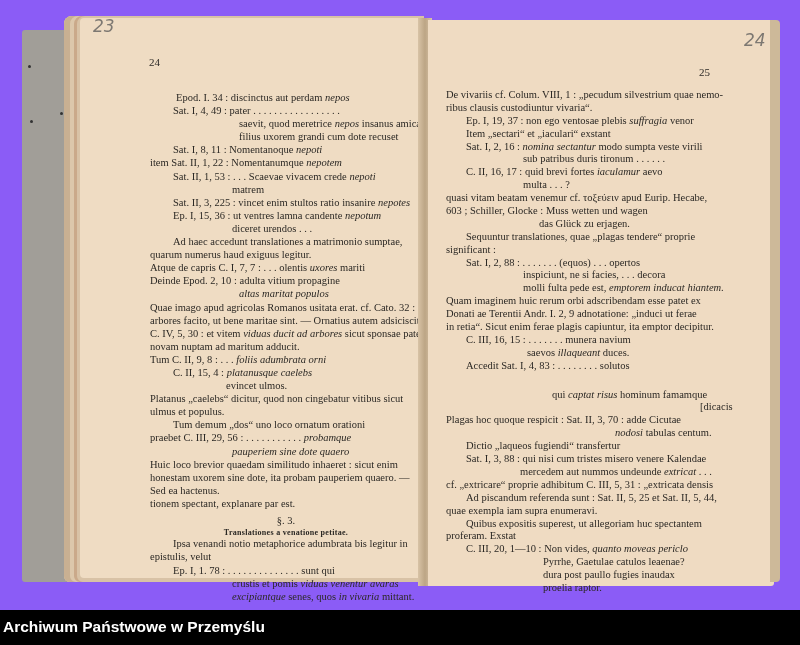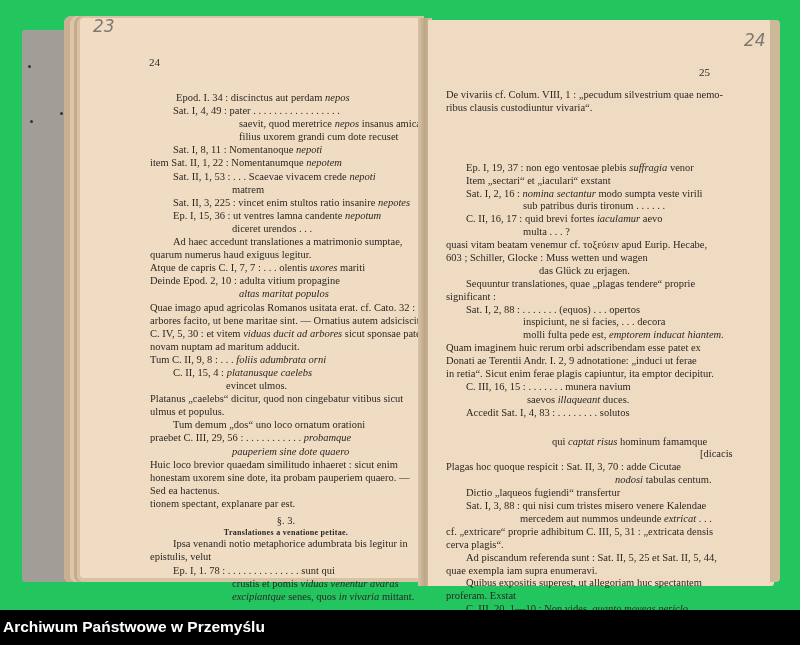--- a/index.html
+++ b/index.html
@@ -1,17 +1,17 @@
 <!DOCTYPE html>
 <html><head>
 <meta charset="utf-8">
 <style>
   html,body{margin:0;padding:0;}
   body{width:800px;height:645px;background:#0b0b0b;position:relative;overflow:hidden;font-family:"Liberation Serif","DejaVu Serif",serif;}
-  .scan{position:absolute;left:0;top:0;width:800px;height:610px;background:#22c55e;}
+  .scan{position:absolute;left:0;top:0;width:800px;height:610px;background:#8b5cf6;}
   .cover{position:absolute;left:22px;top:30px;width:60px;height:552px;background:#a19e98;border-radius:3px 0 0 3px;}
   .cover .dot{position:absolute;width:3px;height:3px;background:#333;border-radius:50%;}
   .stackL{position:absolute;left:64px;top:16px;width:360px;height:566px;background:#d8c2a6;border-radius:8px 0 0 6px;box-shadow:inset 6px 0 0 #c9b092, inset 10px 0 0 #dcc7ab, inset 13px 0 0 #caa98a;}
   .pageL{position:absolute;left:80px;top:18px;width:343px;height:560px;background:#efdcc3;border-radius:4px 0 0 4px;}
   .gutter{position:absolute;left:418px;top:18px;width:14px;height:568px;background:linear-gradient(90deg,#d8c3a6,#bca585 50%,#d9c4a8);}
   .pageR{position:absolute;left:428px;top:20px;width:346px;height:566px;background:#efdbc2;border-radius:0 3px 3px 0;}
   .edgeR{position:absolute;left:770px;top:20px;width:10px;height:562px;background:#cdb999;border-radius:0 4px 4px 0;}
   .pencil{position:absolute;font-family:"DejaVu Sans",sans-serif;font-style:italic;color:#7d7872;font-size:17px;}
   .pgnum{position:absolute;font-size:11px;color:#2d2a26;}
   .text{position:absolute;font-size:10.5px;line-height:13.2px;color:#2b2824;}
@@ -79,21 +79,21 @@
         <div class="ln" style="padding-left: 96px;"><span class="i">excipiantque</span><span> senes, quos </span><span class="i">in vivaria</span><span> mittant.</span></div>
       </div>
   </div>
   <div class="gutter"></div>
   <div class="pageR">
     <div class="pencil" style="left:316px;top:10px">24</div>
     <div class="pgnum" style="left:271px;top:46px">25</div>
     <div class="text" id="rightText" style="left:8px;top:68px;width:290px">
         <div class="ln" style="padding-left: 10px; height: 12.9px;"><span>De vivariis cf. Colum. VIII, 1 : „pecudum silvestrium quae nemo-</span></div>
         <div class="ln" style="padding-left: 10px; height: 12.9px;"><span>ribus clausis custodiuntur vivaria“.</span></div>
-        <div class="ln" style="padding-left: 30px; height: 12.9px; margin-top: 47px;"><span>Ep. I, 19, 37 : non ego ventosae plebis </span><span class="i">suffragia</span><span> venor</span></div>
+        <div class="ln" style="padding-left: 30px; height: 12.9px;"><span>Ep. I, 19, 37 : non ego ventosae plebis </span><span class="i">suffragia</span><span> venor</span></div>
         <div class="ln" style="padding-left: 30px; height: 12.9px;"><span>Item „sectari“ et „iaculari“ exstant</span></div>
         <div class="ln" style="padding-left: 30px; height: 12.9px;"><span>Sat. I, 2, 16 : </span><span class="i">nomina sectantur</span><span> modo sumpta veste virili</span></div>
         <div class="ln" style="padding-left: 87px; height: 12.9px;"><span>sub patribus duris tironum . . . . . .</span></div>
         <div class="ln" style="padding-left: 30px; height: 12.9px;"><span>C. II, 16, 17 : quid brevi fortes </span><span class="i">iaculamur</span><span> aevo</span></div>
         <div class="ln" style="padding-left: 87px; height: 12.9px;"><span>multa . . . ?</span></div>
         <div class="ln" style="padding-left: 10px; height: 12.9px;"><span>quasi vitam beatam venemur cf. τοξεύειν apud Eurip. Hecabe,</span></div>
         <div class="ln" style="padding-left: 10px; height: 12.9px;"><span>603 ; Schiller, Glocke : Muss wetten und wagen</span></div>
         <div class="ln" style="padding-left: 103px; height: 12.9px;"><span>das Glück zu erjagen.</span></div>
         <div class="ln" style="padding-left: 30px; height: 12.9px;"><span>Sequuntur translationes, quae „plagas tendere“ proprie</span></div>
         <div class="ln" style="padding-left: 10px; height: 12.9px;"><span>significant :</span></div>
@@ -107,21 +107,20 @@
         <div class="ln" style="padding-left: 91px; height: 12.9px;"><span>saevos </span><span class="i">illaqueant</span><span> duces.</span></div>
         <div class="ln" style="padding-left: 30px; height: 12.9px;"><span>Accedit Sat. I, 4, 83 : . . . . . . . . solutos</span></div>
         <div class="ln" style="padding-left: 116px; height: 12.9px; margin-top: 16px;"><span>qui </span><span class="i">captat risus</span><span> hominum famamque</span></div>
         <div class="ln" style="padding-left: 264px; height: 12.9px;"><span>[dicacis</span></div>
         <div class="ln" style="padding-left: 10px; height: 12.9px;"><span>Plagas hoc quoque respicit : Sat. II, 3, 70 : adde Cicutae</span></div>
         <div class="ln" style="padding-left: 179px; height: 12.9px;"><span class="i">nodosi</span><span> tabulas centum.</span></div>
         <div class="ln" style="padding-left: 30px; height: 12.9px;"><span>Dictio „laqueos fugiendi“ transfertur</span></div>
         <div class="ln" style="padding-left: 30px; height: 12.9px;"><span>Sat. I, 3, 88 : qui nisi cum tristes misero venere Kalendae</span></div>
         <div class="ln" style="padding-left: 84px; height: 12.9px;"><span>mercedem aut nummos undeunde </span><span class="i">extricat</span><span> . . .</span></div>
         <div class="ln" style="padding-left: 10px; height: 12.9px;"><span>cf. „extricare“ proprie adhibitum C. III, 5, 31 : „extricata densis</span></div>
-        <div class="ln" style="padding-left: 10px; height: 12.9px;"><span>cerva plagis“.</span></div>
         <div class="ln" style="padding-left: 30px; height: 12.9px;"><span>Ad piscandum referenda sunt : Sat. II, 5, 25 et Sat. II, 5, 44,</span></div>
         <div class="ln" style="padding-left: 10px; height: 12.9px;"><span>quae exempla iam supra enumeravi.</span></div>
         <div class="ln" style="padding-left: 30px; height: 12.9px;"><span>Quibus expositis superest, ut allegoriam huc spectantem</span></div>
         <div class="ln" style="padding-left: 10px; height: 12.9px;"><span>proferam. Exstat</span></div>
         <div class="ln" style="padding-left: 30px; height: 12.9px;"><span>C. III, 20, 1—10 : Non vides, </span><span class="i">quanto moveas periclo</span></div>
         <div class="ln" style="padding-left: 107px; height: 12.9px;"><span>Pyrrhe, Gaetulae catulos leaenae?</span></div>
         <div class="ln" style="padding-left: 107px; height: 12.9px;"><span>dura post paullo fugies inaudax</span></div>
         <div class="ln" style="padding-left: 107px; height: 12.9px;"><span>proelia raptor.</span></div>
       </div>
   </div>

